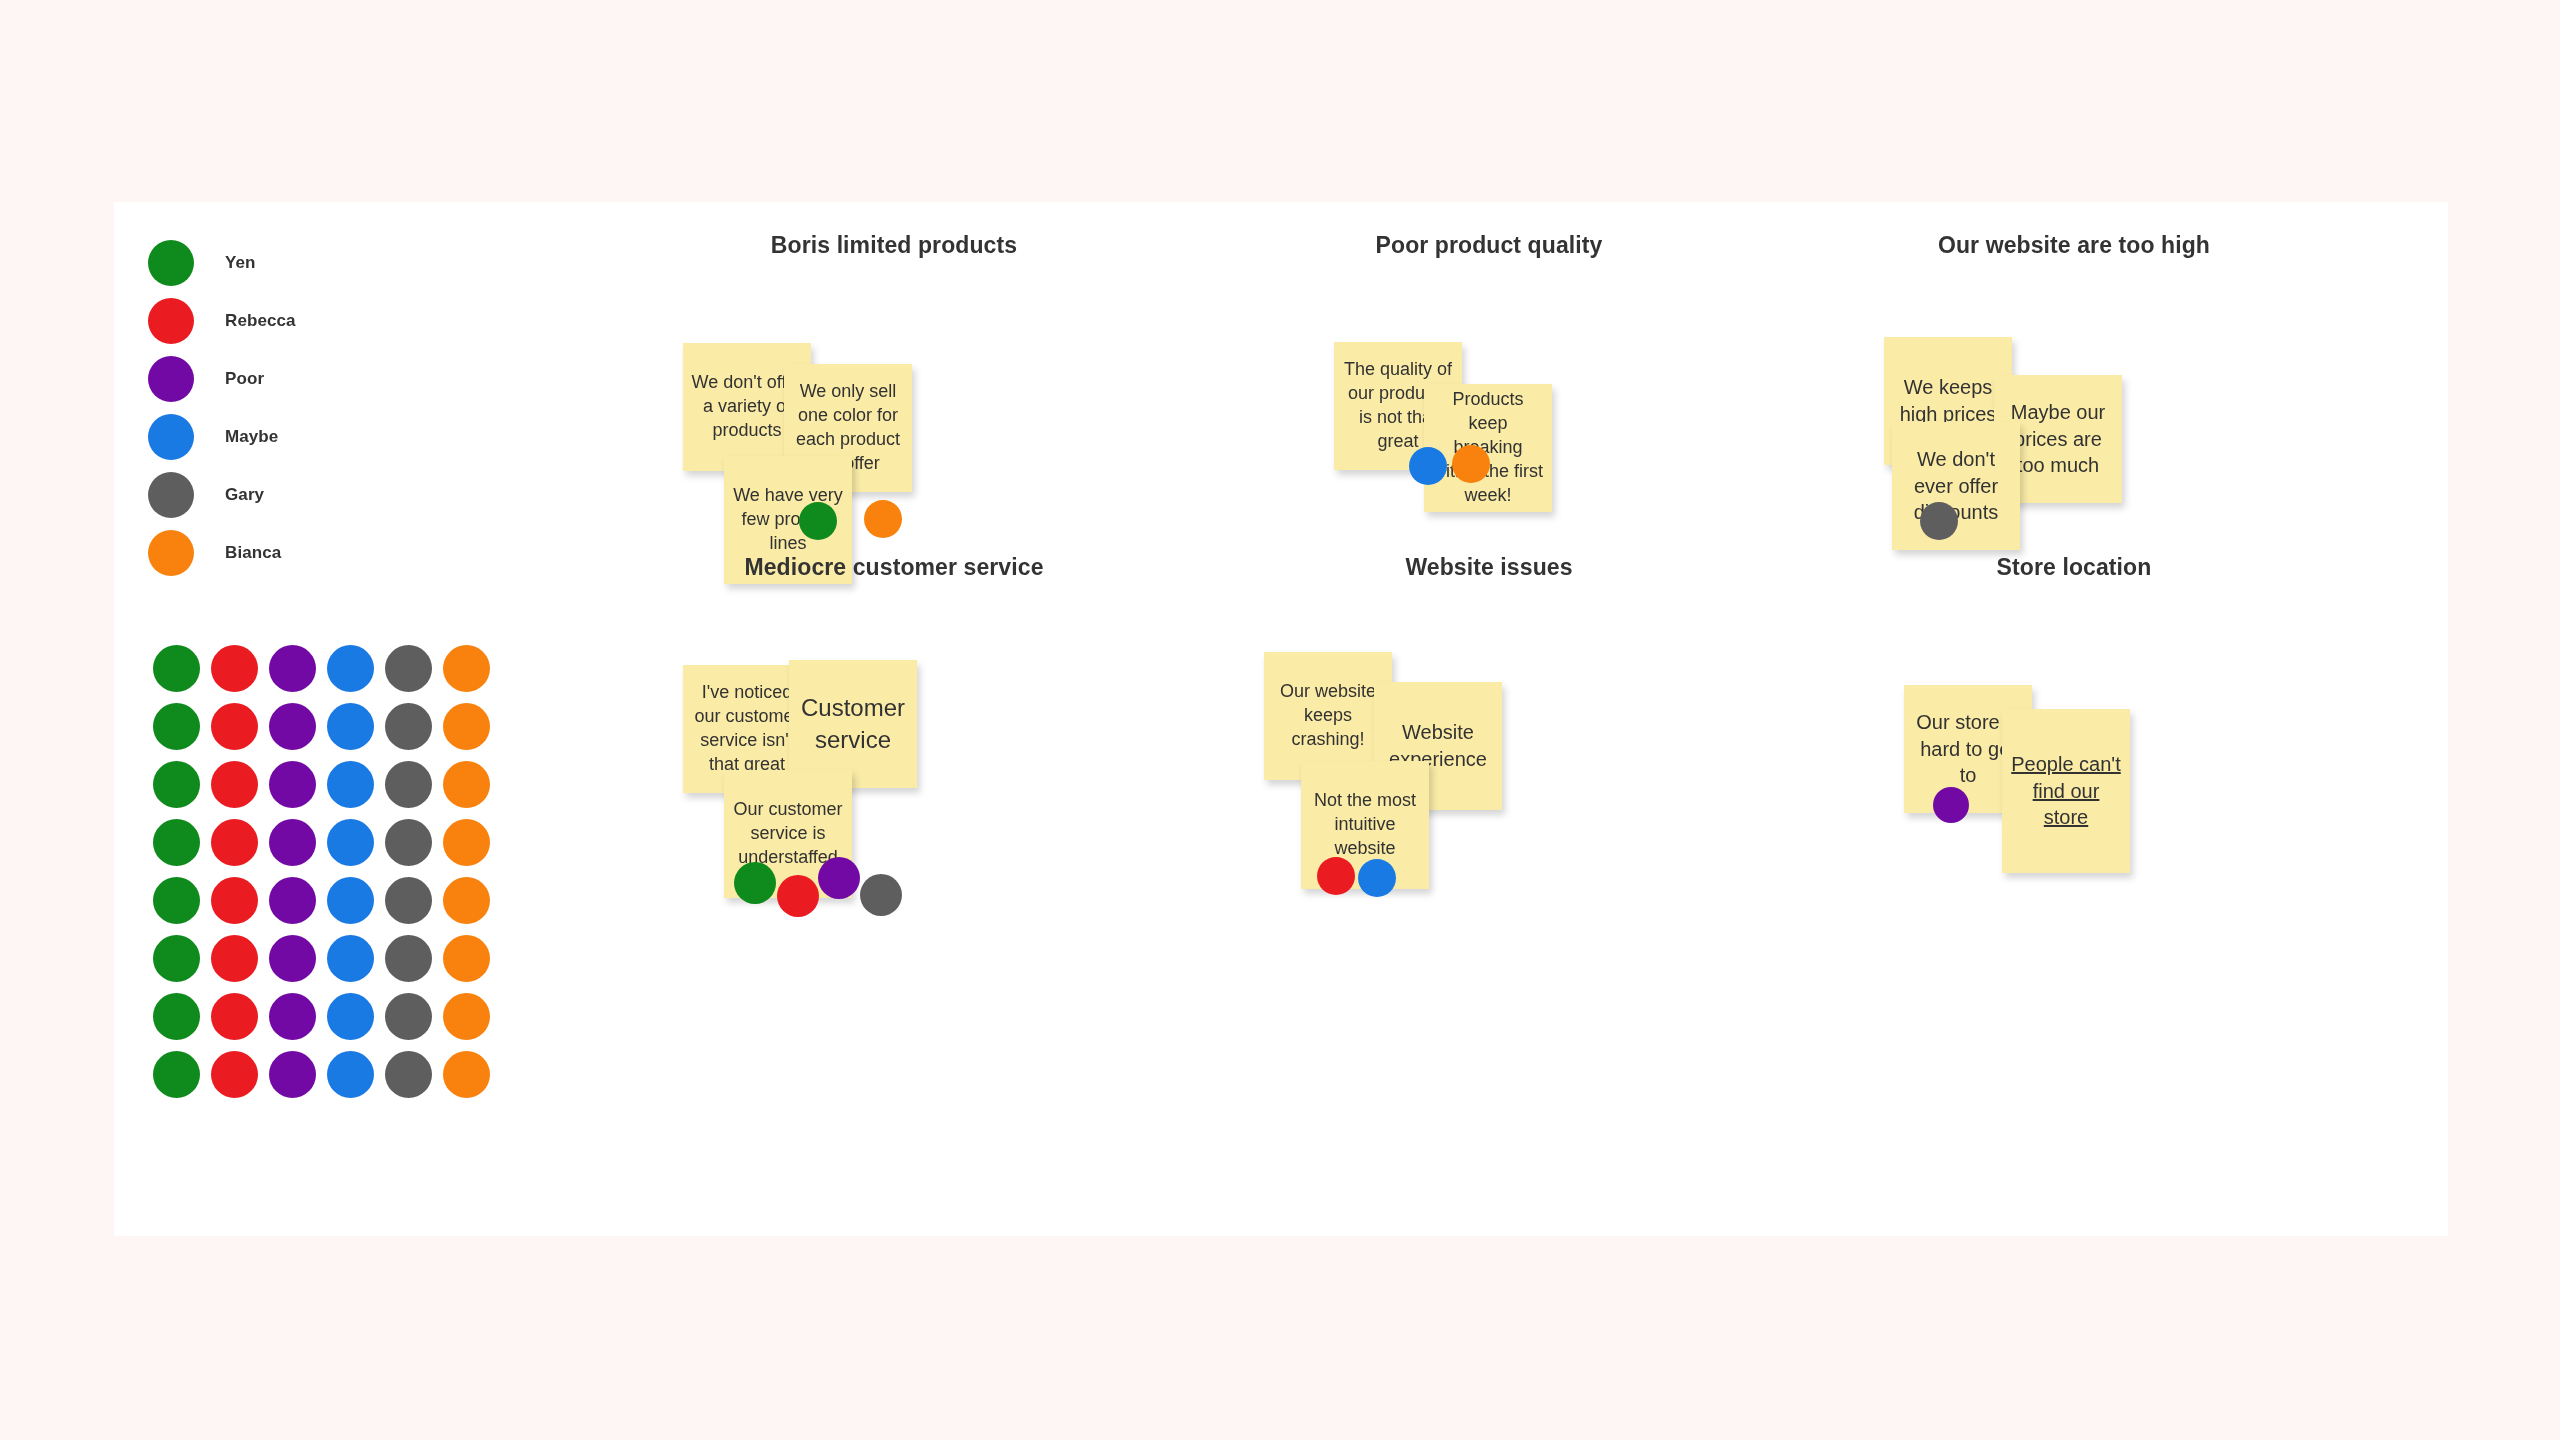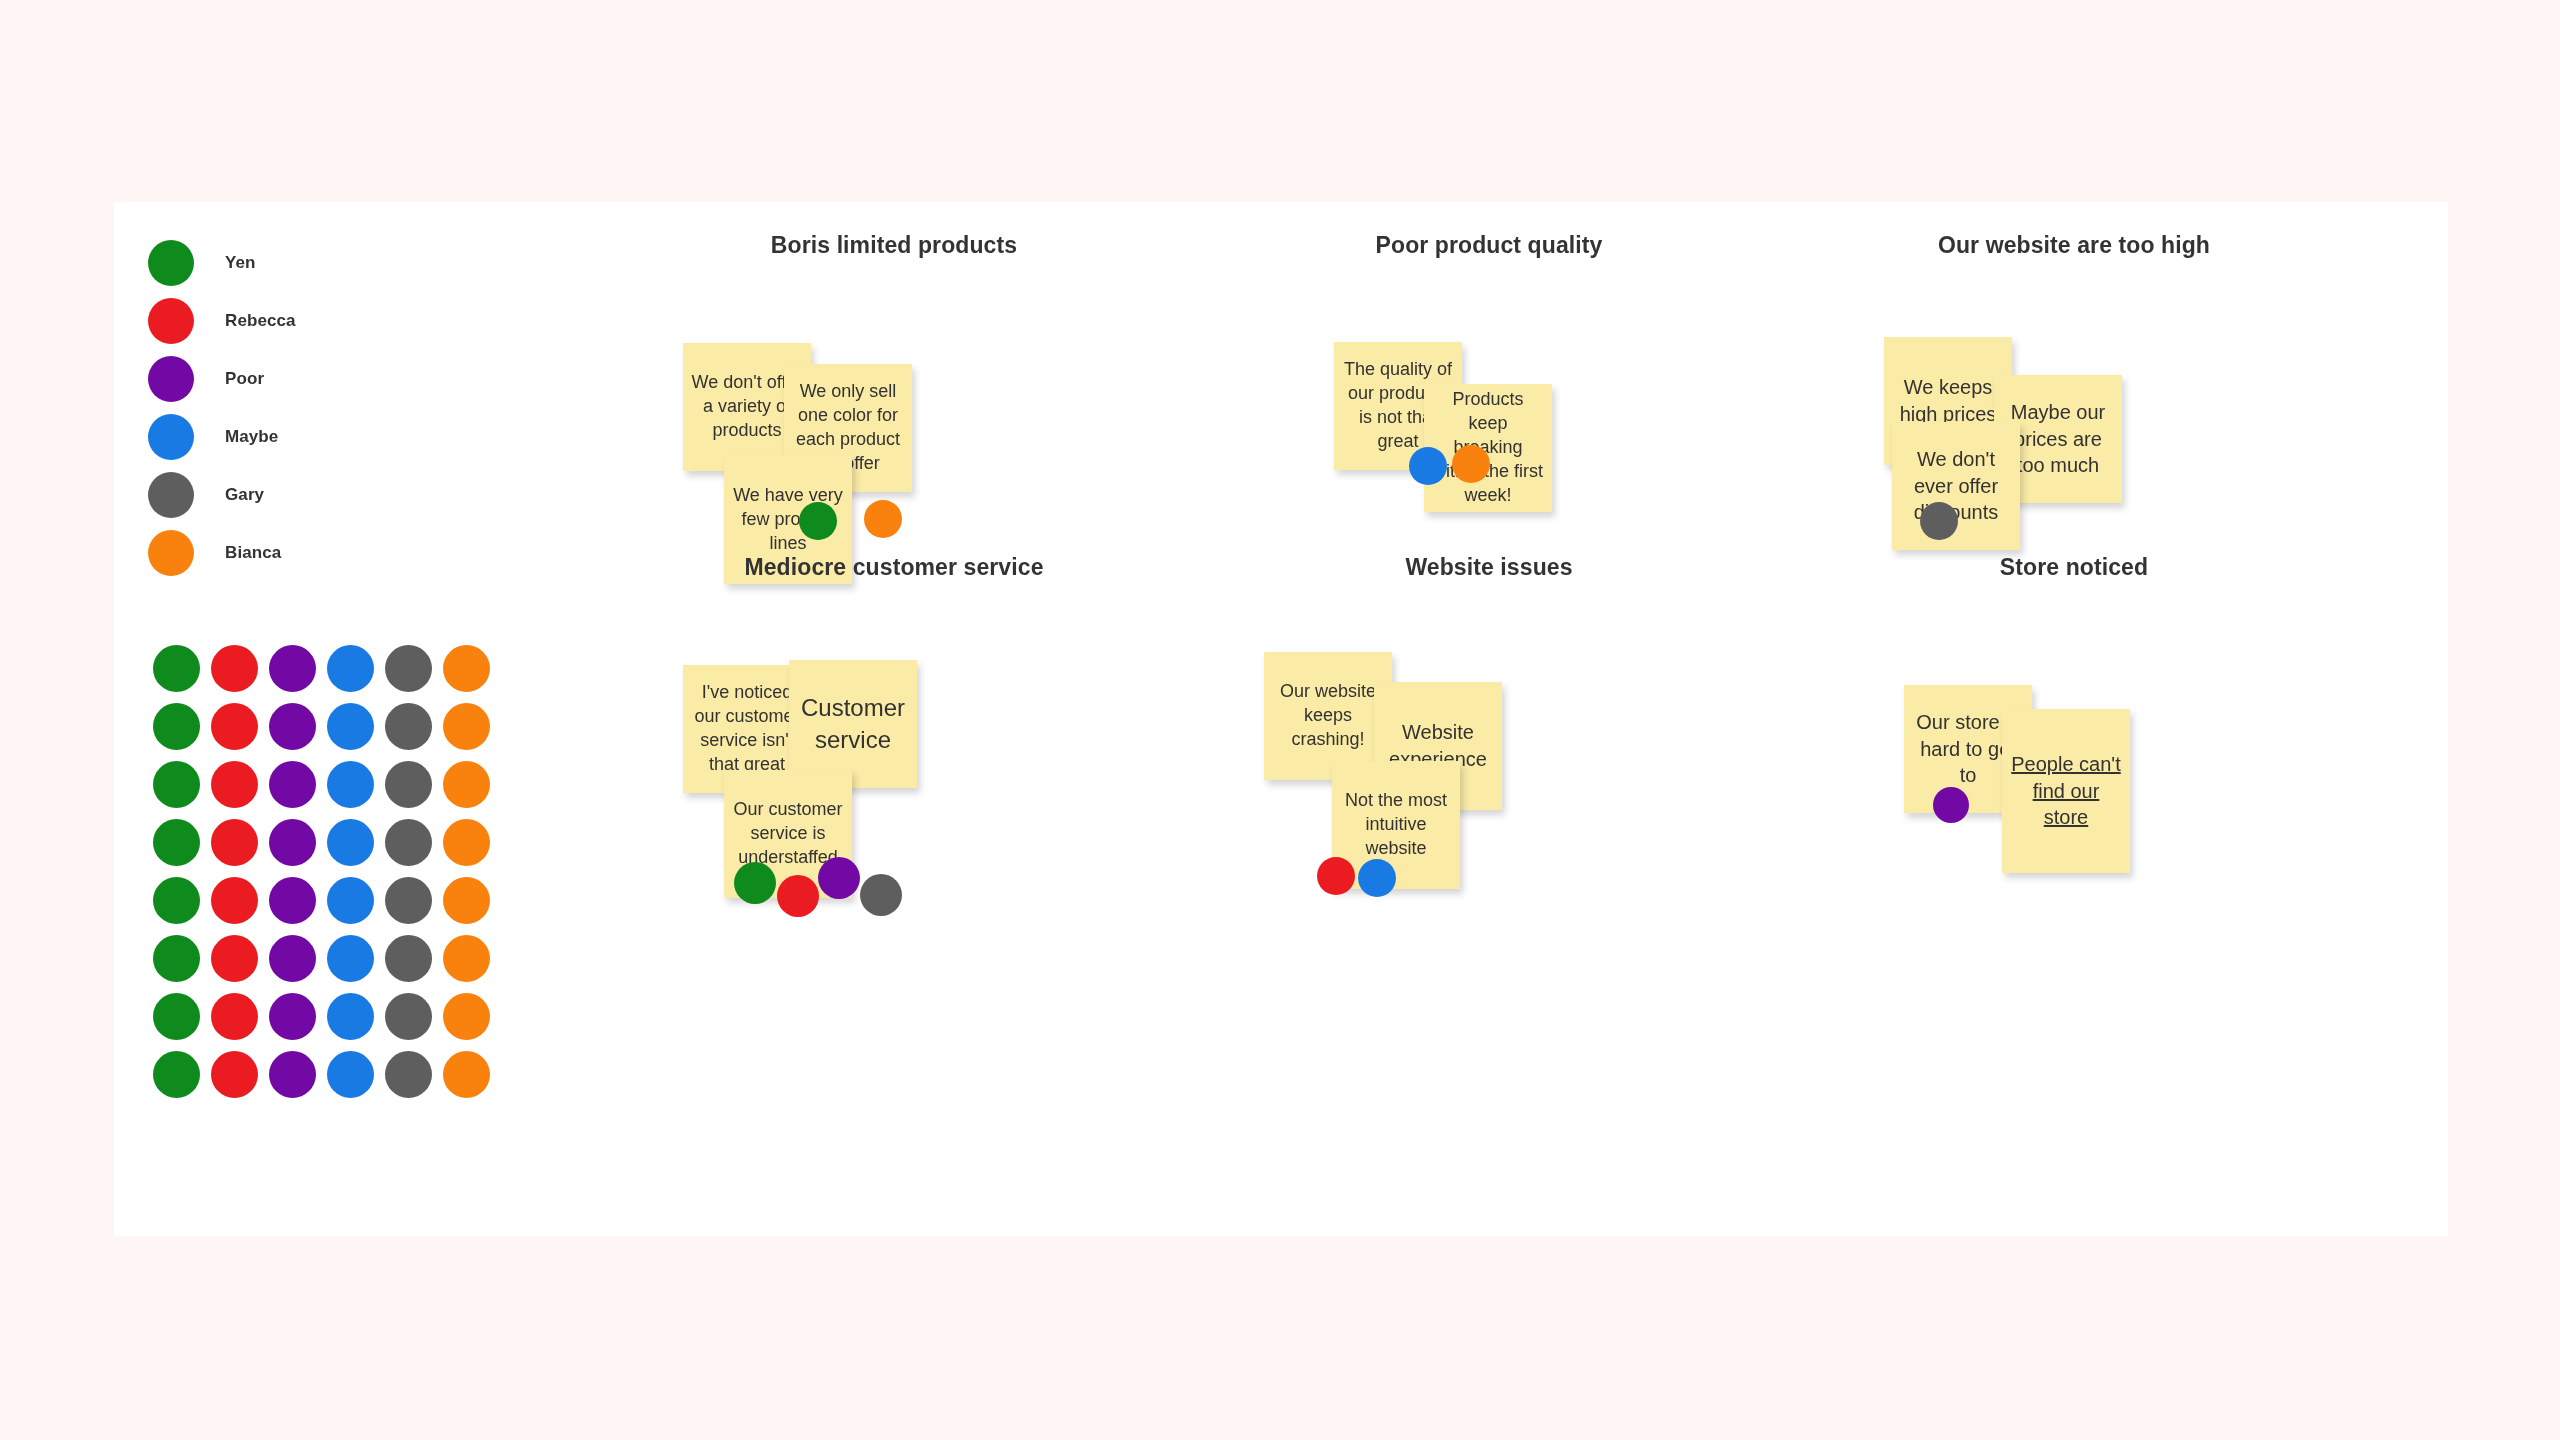--- a/index.html
+++ b/index.html
@@ -321,25 +321,25 @@
         <div class="note sm" style="left: 110px; top: 216px; width: 128px; height: 128px;">Our customer service is understaffed</div>
         <div class="vote" style="left: 120px; top: 308px; width: 42px; height: 42px; background: rgb(15, 138, 28);"></div>
         <div class="vote" style="left: 163px; top: 321px; width: 42px; height: 42px; background: rgb(235, 27, 34);"></div>
         <div class="vote" style="left: 204px; top: 303px; width: 42px; height: 42px; background: rgb(114, 9, 165);"></div>
         <div class="vote" style="left: 246px; top: 320px; width: 42px; height: 42px; background: rgb(94, 94, 94);"></div>
       </div>
       <div class="section" style="left: 1095px; top: 352px; width: 560px;">
         <div class="section-title">Website issues</div>
         <div class="note sm" style="left: 55px; top: 98px; width: 128px; height: 128px;">Our website keeps crashing!</div>
         <div class="note " style="left: 165px; top: 128px; width: 128px; height: 128px;">Website experience</div>
-        <div class="note sm" style="left: 92px; top: 207px; width: 128px; height: 128px; margin-left: 31px;">Not the most intuitive website</div>
+        <div class="note sm" style="left: 92px; top: 207px; width: 128px; height: 128px;">Not the most intuitive website</div>
         <div class="vote" style="left: 108px; top: 303px; width: 38px; height: 38px; background: rgb(235, 27, 34);"></div>
         <div class="vote" style="left: 149px; top: 305px; width: 38px; height: 38px; background: rgb(26, 122, 228);"></div>
       </div>
       <div class="section" style="left: 1680px; top: 352px; width: 560px;">
-        <div class="section-title">Store noticed</div>
+        <div class="section-title">Store location</div>
         <div class="note " style="left: 110px; top: 131px; width: 128px; height: 128px;">Our store is hard to get to</div>
         <div class="note " style="left: 208px; top: 155px; width: 128px; height: 164px; text-decoration: underline;">People can't find our store</div>
         <div class="vote" style="left: 139px; top: 233px; width: 36px; height: 36px; background: rgb(114, 9, 165);"></div>
       </div>
     </div>
 
 </div>
 
 </body></html>

